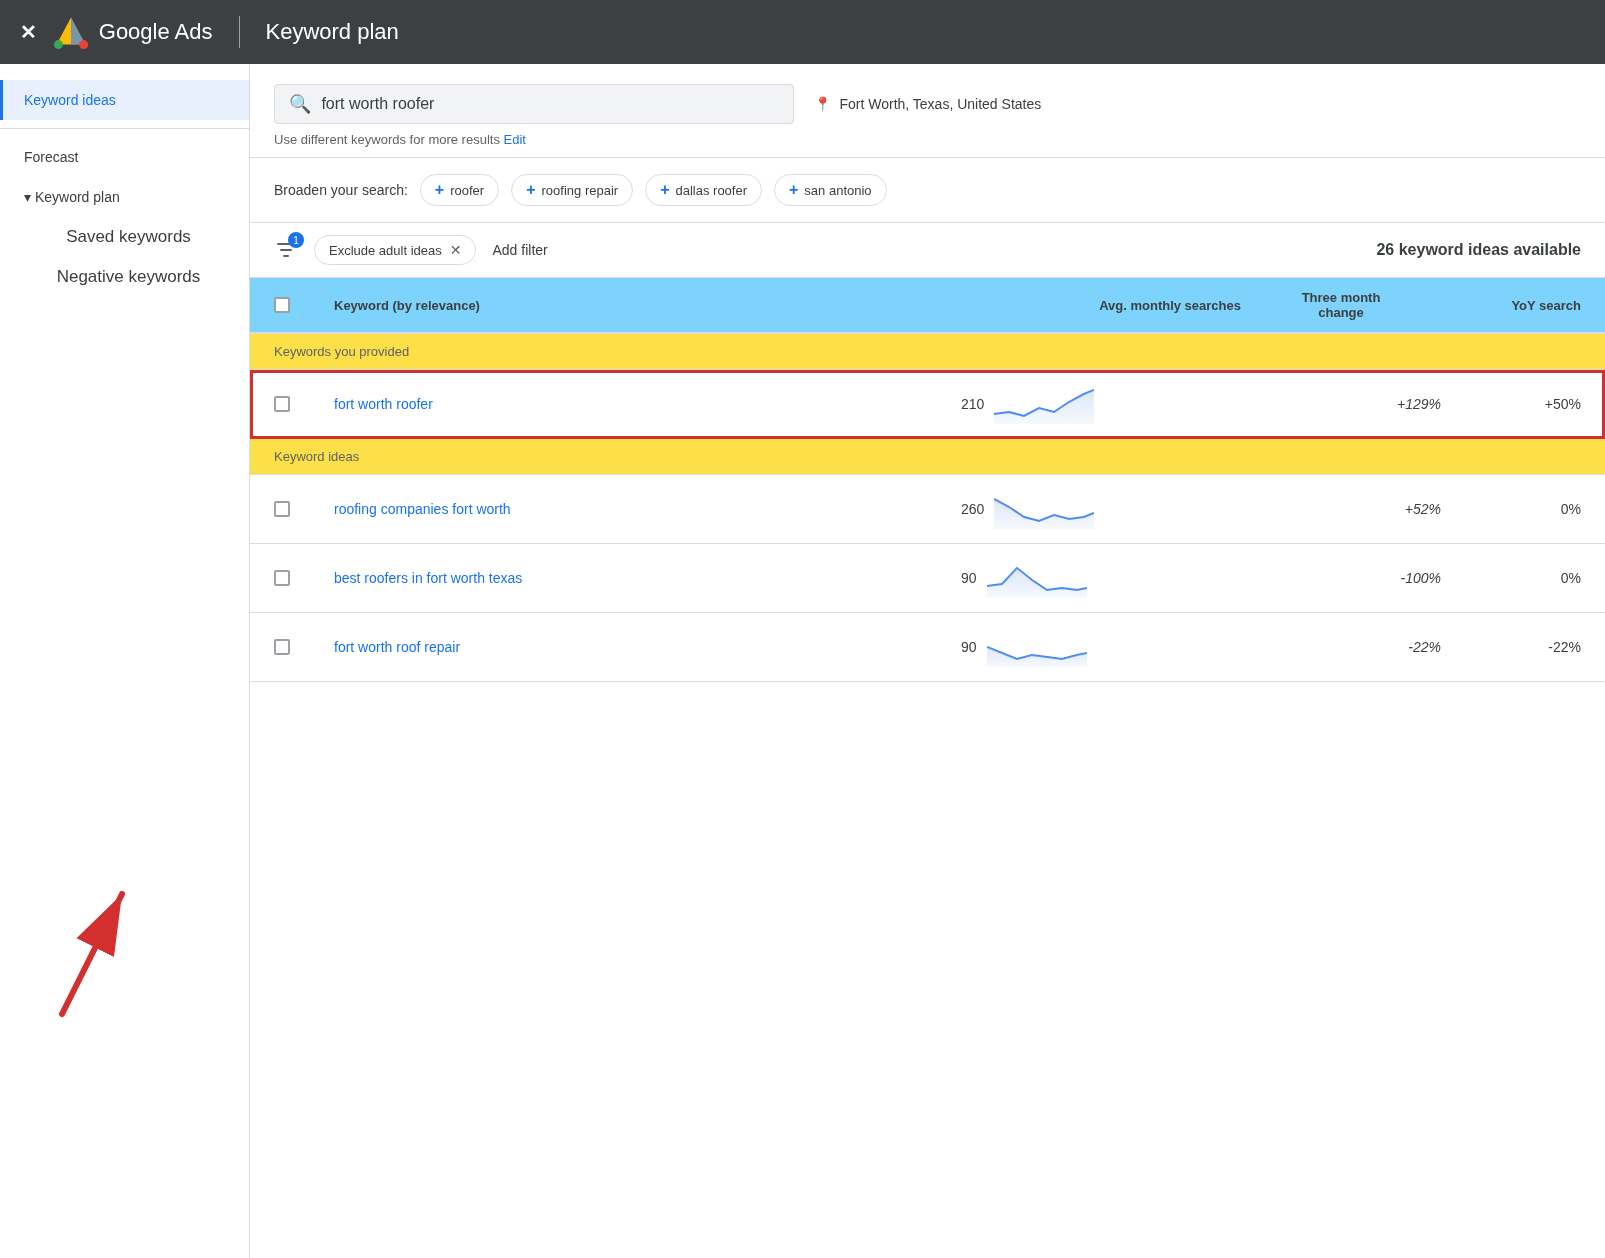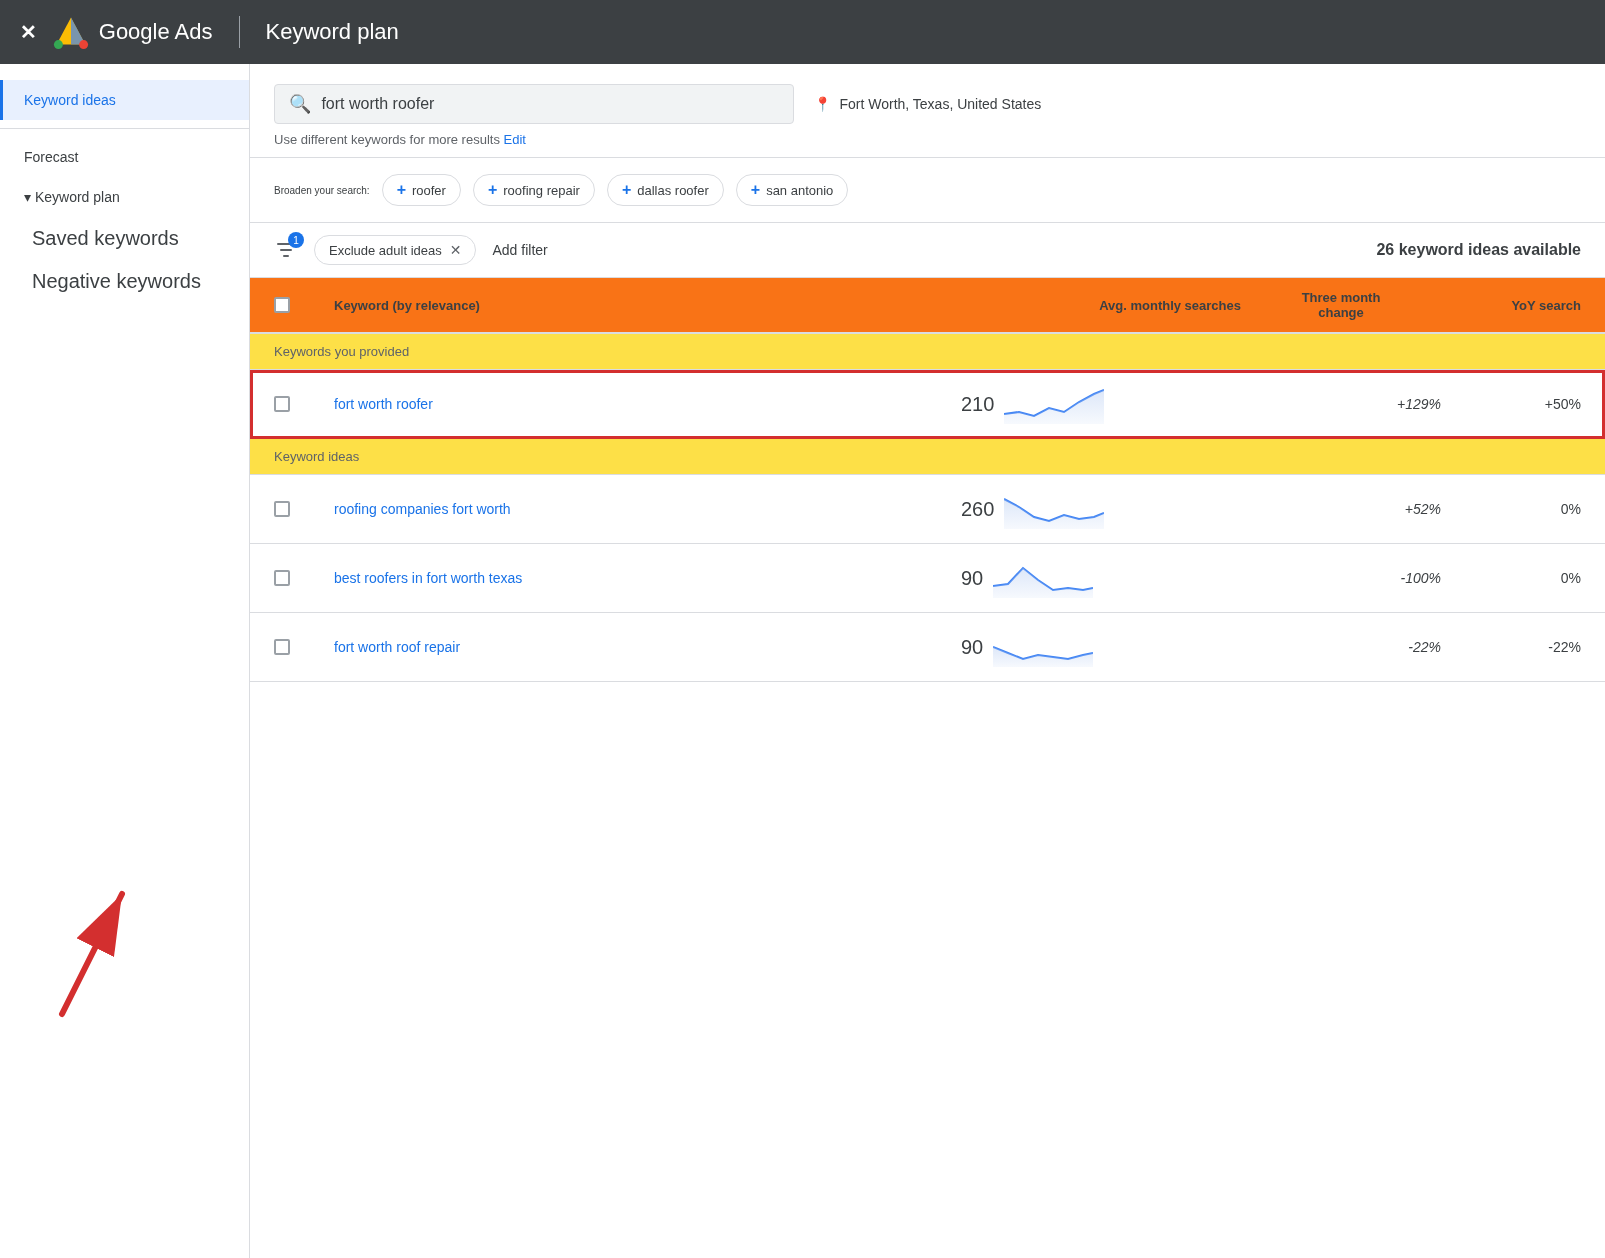--- a/index.html
+++ b/index.html
@@ -79,23 +79,24 @@
     .sidebar-item.with-arrow {
       color: #3c4043;
     }
     .sidebar-divider {
       height: 1px;
       background: #dadce0;
       margin: 8px 0;
     }
     .sidebar-sub-item {
       padding: 10px 24px 10px 32px;
-      font-size: 20px;
-      color: #3c4043;
-      cursor: pointer;
+      font-size: 17px;
+      color: #3c4043;
+      cursor: pointer;
+      text-align: center;
     }
 
     
     .main {
       flex: 1;
       background: #fff;
       overflow-y: auto;
       padding: 0;
     }
 
@@ -148,21 +149,21 @@
     
     .broaden-area {
       padding: 16px 24px;
       display: flex;
       align-items: center;
       gap: 12px;
       border-bottom: 1px solid #dadce0;
       flex-wrap: wrap;
     }
     .broaden-label {
-      font-size: 10px;
+      font-size: 14px;
       color: #3c4043;
       font-weight: 500;
     }
     .broaden-chip {
       display: flex;
       align-items: center;
       gap: 6px;
       border: 1px solid #dadce0;
       border-radius: 20px;
       padding: 6px 14px;
@@ -225,21 +226,21 @@
     .keyword-count {
       font-size: 16px;
       font-weight: 600;
       color: #3c4043;
       margin-left: auto;
     }
     .table-header {
       display: grid;
       grid-template-columns: 60px 1fr 280px 200px 140px;
       padding: 12px 24px;
-      background: #f97316;
+      background: #7dd3fc;
       border-bottom: 2px solid #dadce0;
       align-items: center;
     }
     .th {
       font-size: 13px;
       font-weight: 600;
       color: #3c4043;
     }
     .th.right { text-align: right; }
     .th.center { text-align: center; }
@@ -273,21 +274,21 @@
     }
     .row-keyword {
       font-size: 14px;
       color: #1a73e8;
       cursor: pointer;
     }
     .row-searches {
       display: flex;
       align-items: center;
       gap: 10px;
-      font-size: 20px;
+      font-size: 14px;
       color: #3c4043;
     }
     .row-change {
       font-size: 14px;
       color: #3c4043;
       text-align: right;
       font-style: italic;
     }
     .row-yoy {
       font-size: 14px;

